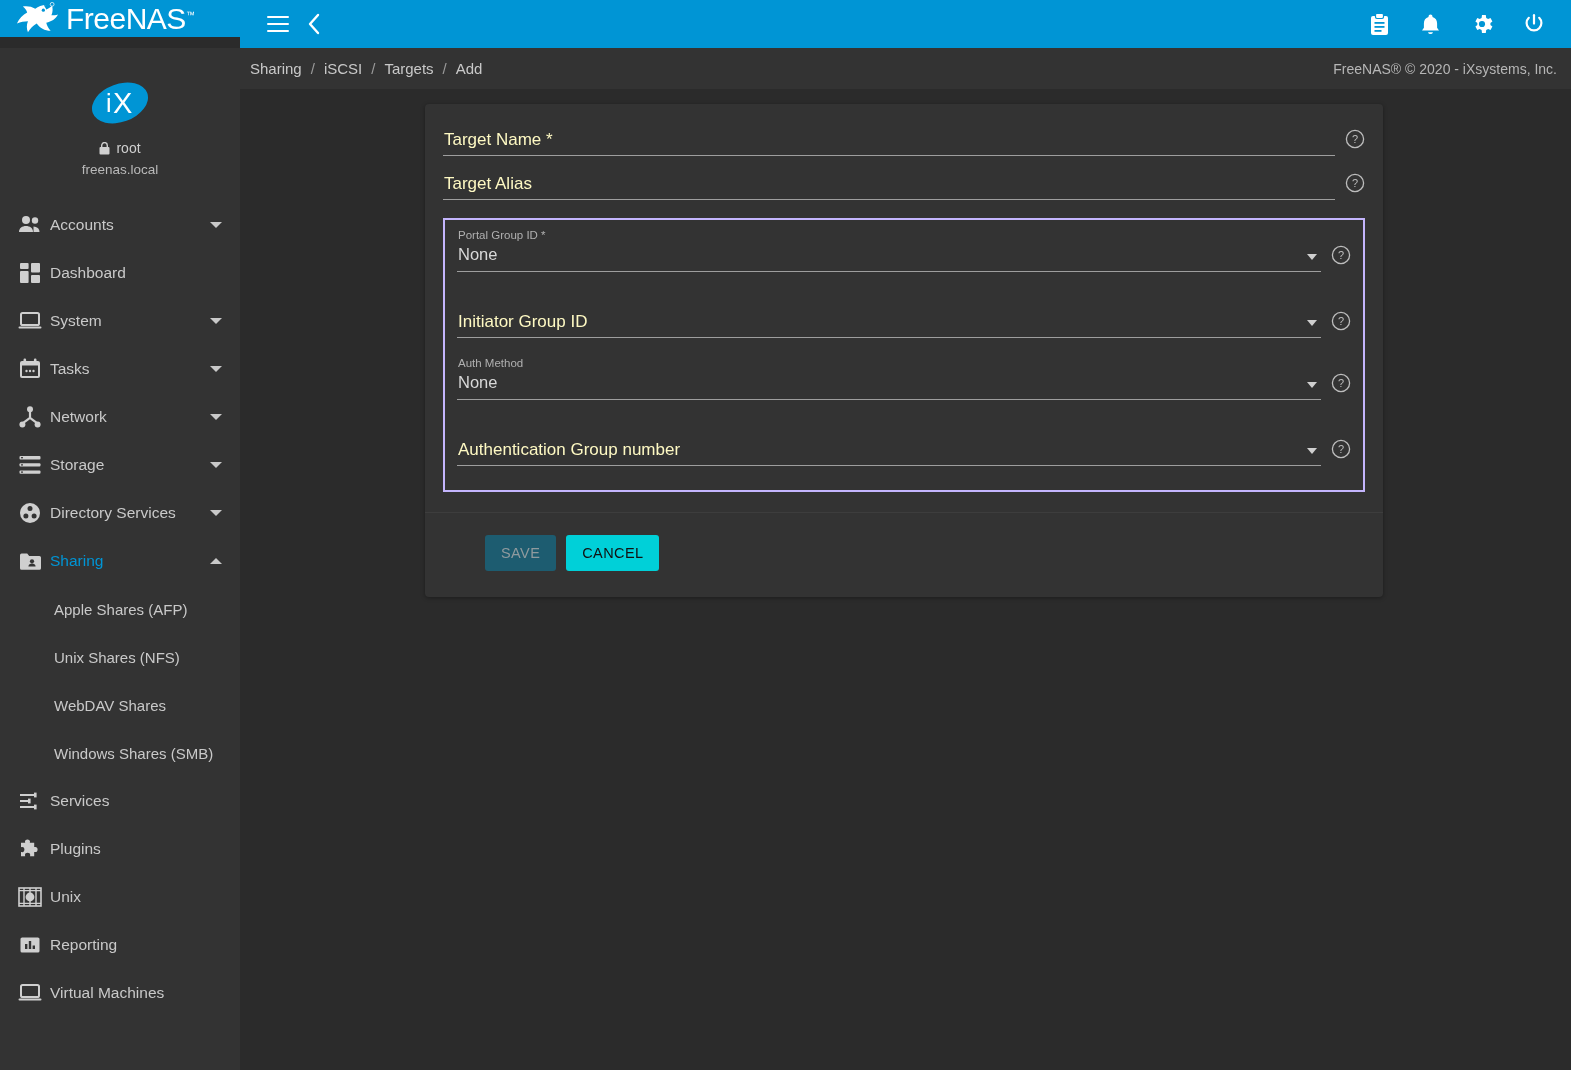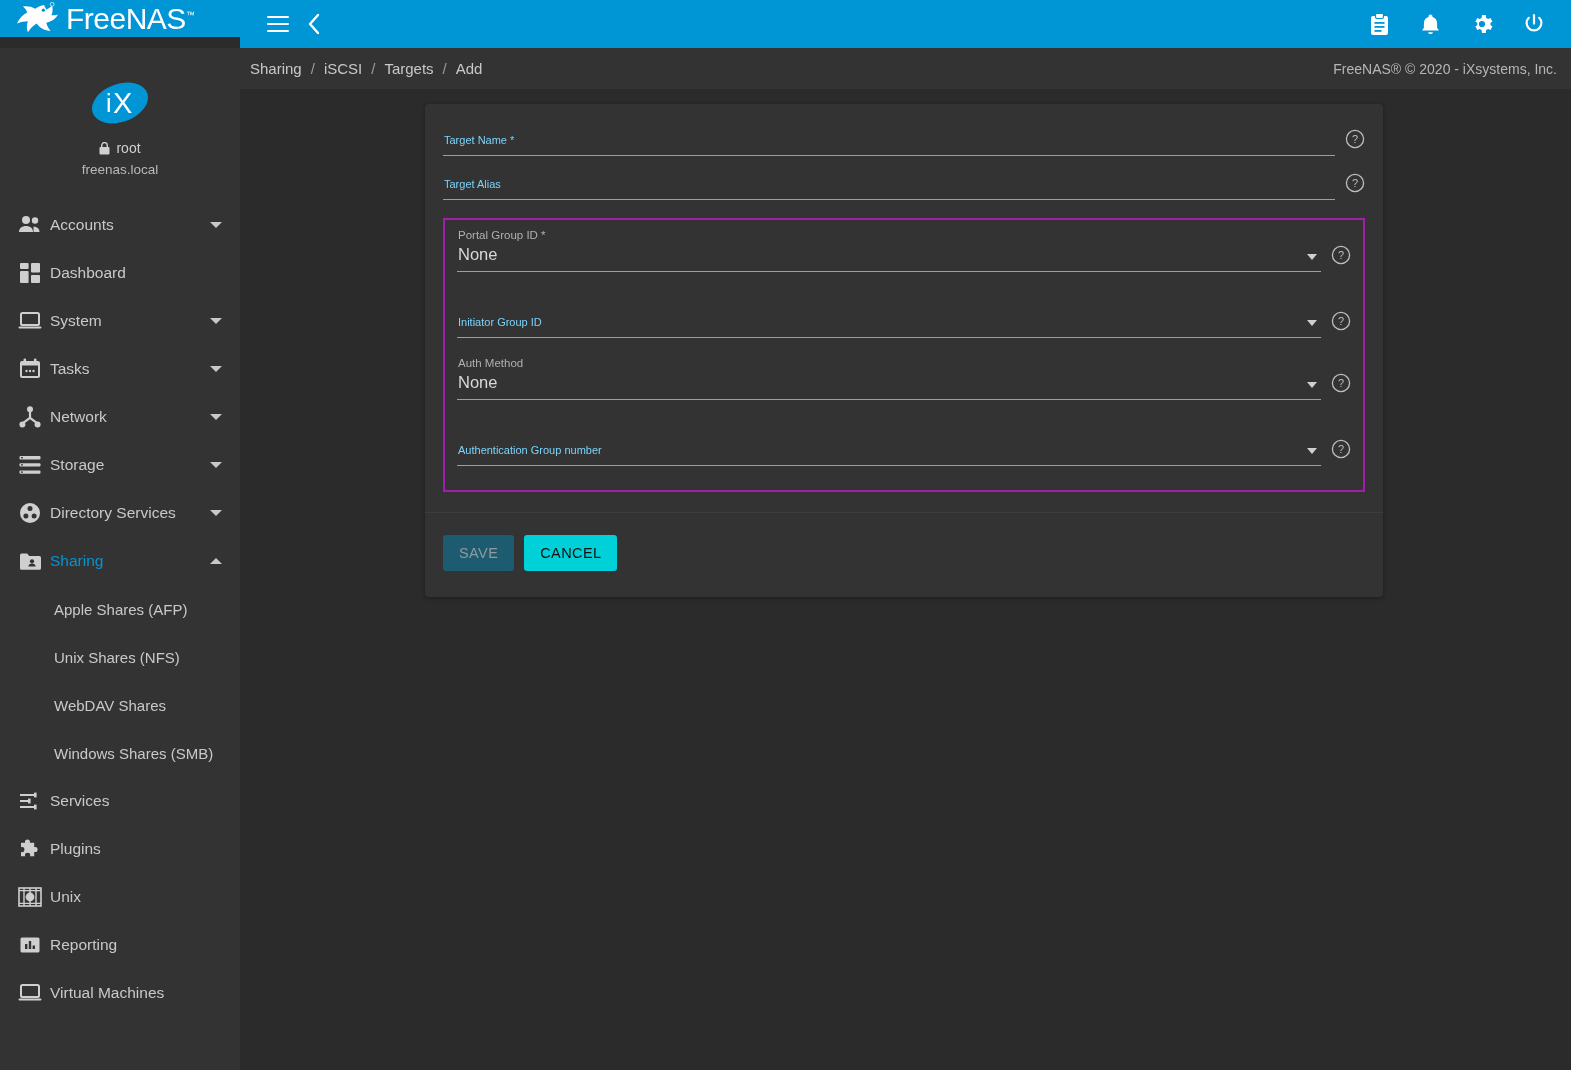--- a/index.html
+++ b/index.html
@@ -81,44 +81,44 @@
 
   .card {
     position: absolute; left: 185px; top: 15px; width: 958px;
     background: #333333; border-radius: 4px;
     box-shadow: 0 1px 4px rgba(0,0,0,.35);
     padding: 26px 18px 0 18px;
   }
 
   .field { position: relative; padding: 0 30px 0 0; margin-bottom: 18px; }
   .field-label {
-    font-size: 11px; color: #7dd3fc; line-height: 20px;
+    font-size: 17px; color: #fef9c3; line-height: 20px;
     display: block; padding-left: 1px;
   }
   .field-label.floated { font-size: 11.5px; color: #b0b0b0; line-height: 14px; }
   .field-value { font-size: 16.5px; color: #d8d8d8; line-height: 24px; padding-left: 1px; }
   .field-underline { height: 1px; background: #9e9e9e; margin-top: 5px; }
   .field-spacer { height: 22px; }
 
   .help-icon {
     position: absolute; right: 0; bottom: 7px;
     width: 20px; height: 20px; cursor: pointer;
   }
   .sel-arrow {
     position: absolute; right: 34px; bottom: 12px;
     width: 0; height: 0;
     border-left: 5px solid transparent; border-right: 5px solid transparent;
     border-top: 6px solid #d0d0d0; cursor: pointer;
   }
 
-  .fieldset-box { border: 2px solid #a21caf; padding: 8px 12px 6px 12px; margin-bottom: 6px; }
+  .fieldset-box { border: 2px solid #c4b5fd; padding: 8px 12px 6px 12px; margin-bottom: 6px; }
 
   .divider { height: 1px; background: #3d3d3d; margin: 20px -18px 0 -18px; }
 
-  .actions { display: flex; gap: 10px; padding: 22px 0 26px 0; }
+  .actions { display: flex; gap: 10px; padding: 22px 0 26px 0; margin-left: 42px; }
   .btn {
     border: none; border-radius: 3px; height: 36px; padding: 0 16px;
     font-size: 14.5px; font-family: "Liberation Sans", sans-serif;
     letter-spacing: .4px; cursor: pointer; white-space: nowrap;
   }
   .btn-save { background: #1d5c70; color: #8f9a9e; cursor: default; }
   .btn-cancel { background: #00d0d8; color: #111; }
   .btn-add { background: #0f8fd8; color: #fff; }
 </style>
 </head>

